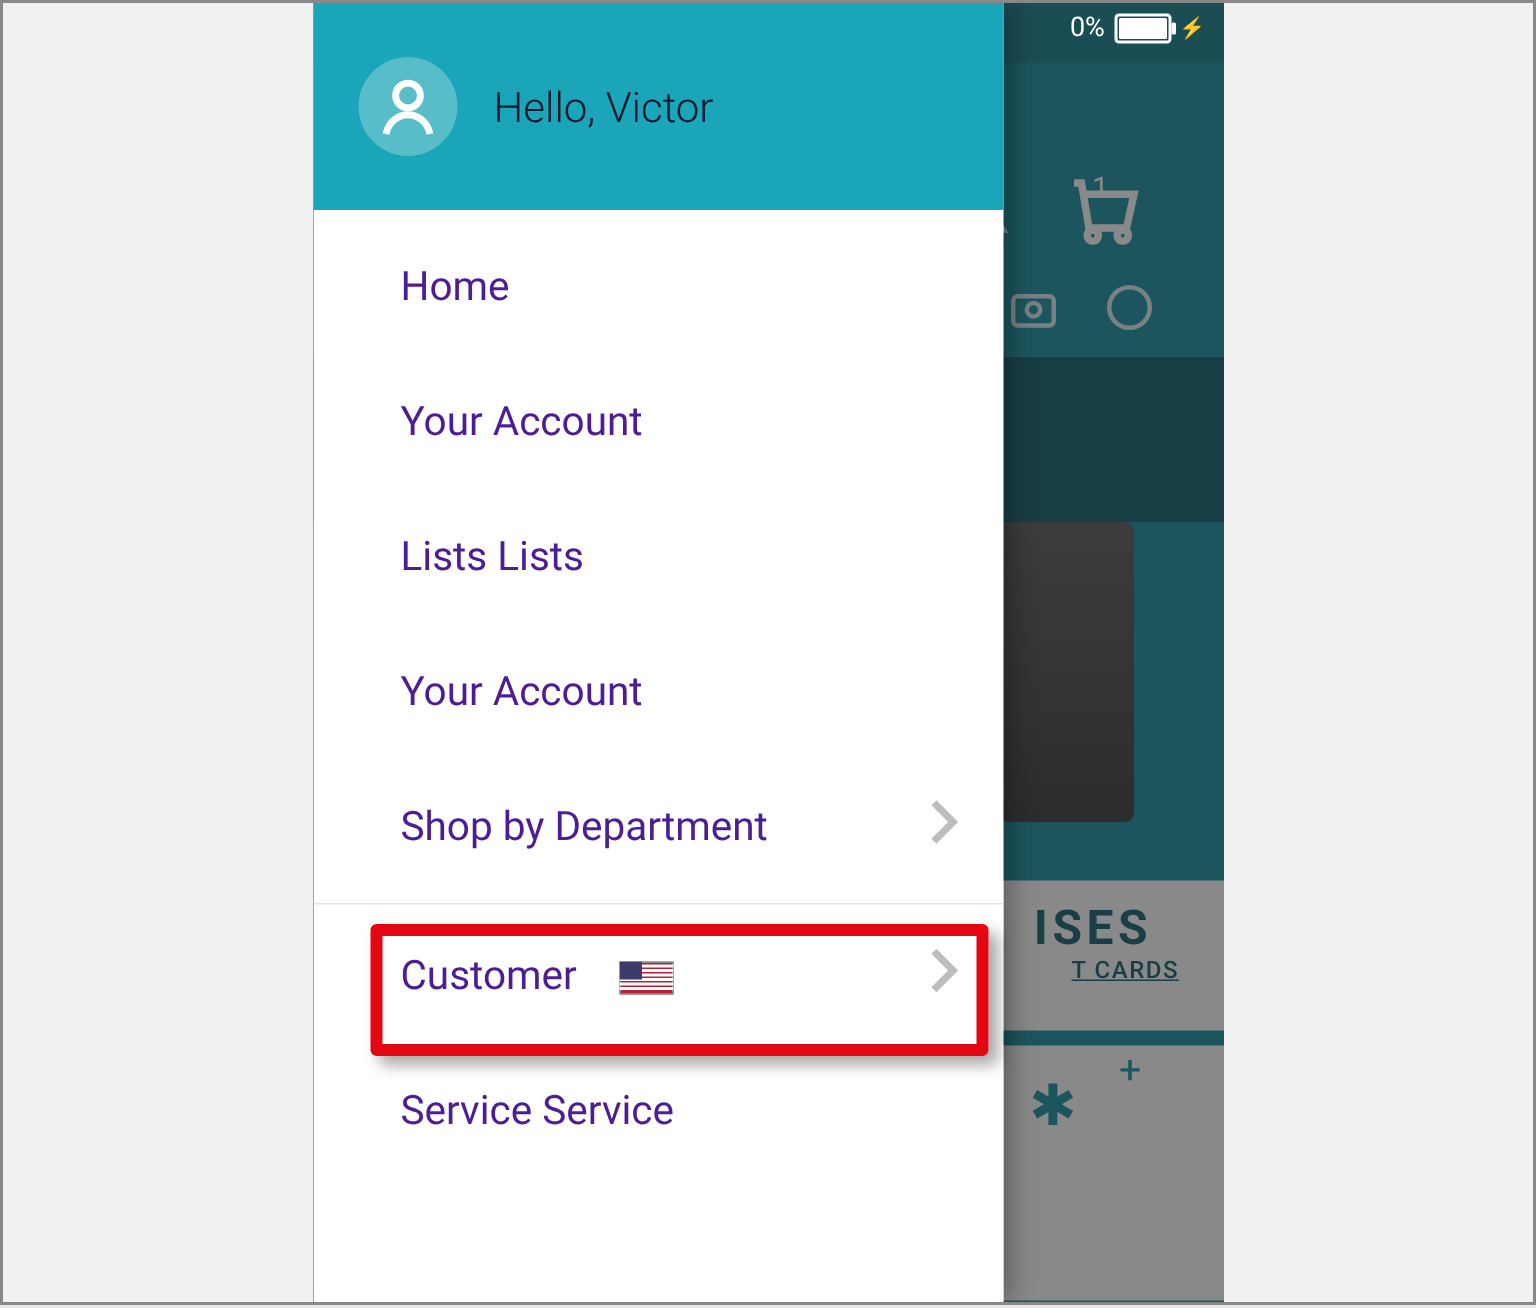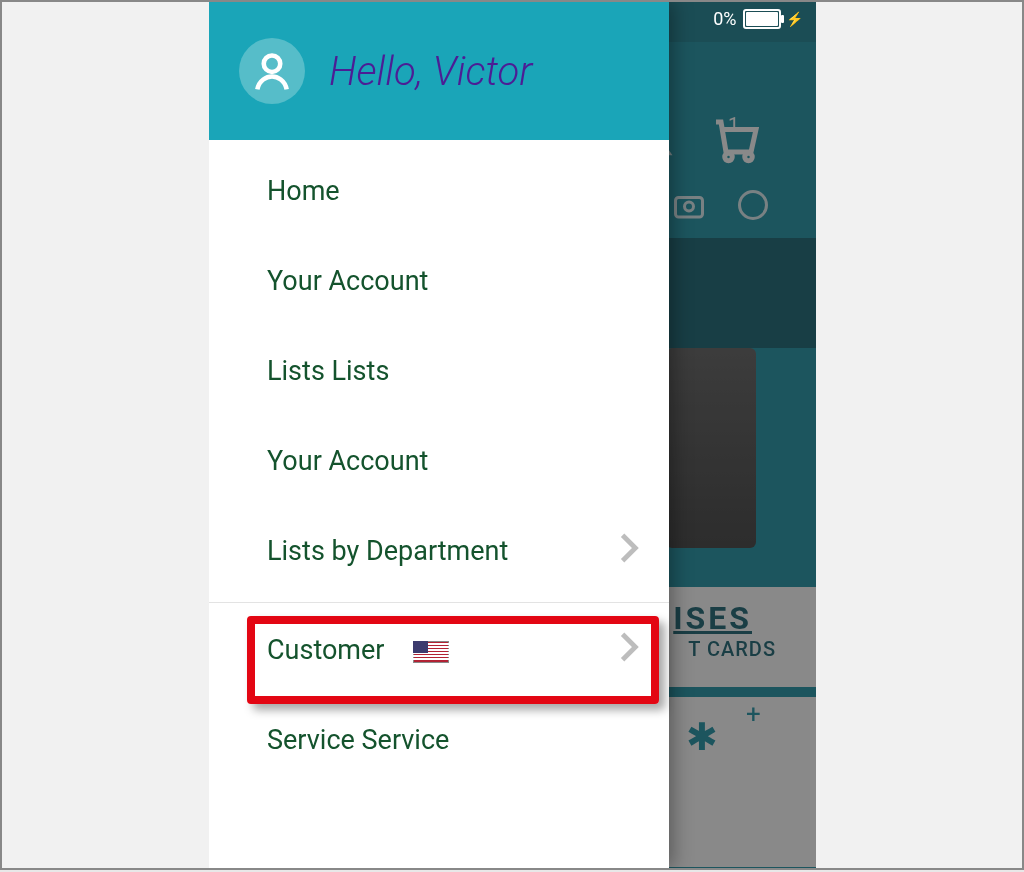--- a/index.html
+++ b/index.html
@@ -14,43 +14,43 @@
   .app-bell{position:absolute;top:120px;right:140px;color:#fff;font-size:40px;opacity:0.8;}
   .app-cart{position:absolute;top:105px;right:50px;color:#fff;}
   .app-cart svg{width:60px;height:60px;}
   .app-cart .count{position:absolute;top:6px;left:22px;font-size:20px;color:#fff;}
   .app-iconrow{position:absolute;top:185px;right:45px;color:#fff;display:flex;gap:28px;align-items:center;}
   .app-iconrow svg{width:36px;height:36px;opacity:0.85;}
   .hero{position:absolute;top:236px;left:0;right:0;height:110px;background:#065a68;color:#fff;font-size:30px;}
   .hero .b{position:absolute;right:150px;top:40px;}
   .product{position:absolute;top:346px;right:60px;width:90px;height:200px;background:linear-gradient(#555,#333);border-radius:6px;}
   .promo{position:absolute;top:585px;right:0;width:180px;height:100px;background:#fff;color:#0b5a69;}
-  .promo .t1{position:absolute;top:12px;right:64px;font-size:32px;font-weight:700;letter-spacing:3px;text-decoration:underline;}
-  .promo .t2{position:absolute;top:50px;right:40px;font-size:20px;font-weight:500;letter-spacing:1px;}
+  .promo .t1{position:absolute;top:12px;right:48px;font-size:32px;font-weight:700;letter-spacing:3px;}
+  .promo .t2{position:absolute;top:50px;right:30px;font-size:16px;font-weight:500;letter-spacing:1px;text-decoration:underline;}
   .snow{position:absolute;top:695px;right:0;width:180px;height:170px;background:#fff;}
   .snow span{position:absolute;color:#0e8ca1;font-size:38px;}
 
   
   .dimcover{position:absolute;top:0;bottom:0;left:460px;right:0;background:rgba(40,40,40,0.55);}
 
   
   .status{position:absolute;top:6px;right:12px;color:#fff;font-size:18px;display:flex;align-items:center;gap:6px;z-index:5;}
   .battery-shell{display:inline-block;width:34px;height:16px;border:2px solid #fff;border-radius:3px;position:relative;}
   .battery-shell::after{content:"";position:absolute;right:-5px;top:4px;width:3px;height:8px;background:#fff;border-radius:1px;}
   .battery-fill{position:absolute;inset:1px;background:#fff;border-radius:1px;}
 
   
   .drawer{position:absolute;left:0;top:0;width:460px;height:866px;background:#fff;box-shadow:4px 0 18px rgba(0,0,0,0.35);z-index:6;}
   .drawer-header{height:138px;background:#1aa5b8;display:flex;align-items:center;padding-left:30px;gap:24px;}
   .avatar{width:66px;height:66px;border-radius:50%;background:#56bdc9;display:flex;align-items:center;justify-content:center;}
   .avatar svg{width:44px;height:44px;}
-  .greeting{color:#4c1d95;font-style:italic;font-size:40px;font-weight:300;}
+  .greeting{color:#0f172a;font-size:28px;font-weight:300;}
 
   .menu{padding-top:6px;}
-  .item{position:relative;height:90px;display:flex;align-items:center;padding-left:58px;padding-right:30px;color:#14532d;font-size:27px;font-weight:400;}
+  .item{position:relative;height:90px;display:flex;align-items:center;padding-left:58px;padding-right:30px;color:#4c1d95;font-size:27px;font-weight:400;}
   .item .label{flex:1;}
   .chev{color:#bdbdbd;}
   .chev svg{width:20px;height:32px;}
 
   .divider{height:1px;background:#e3e3e3;margin-top:6px;}
 
   .flag{display:inline-block;width:36px;height:22px;margin-left:22px;vertical-align:middle;position:relative;background:#b22234;overflow:hidden;box-shadow:0 0 0 1px #888 inset;}
   .flag .stripe{position:absolute;left:0;right:0;height:1.7px;background:#fff;}
   .flag .canton{position:absolute;left:0;top:0;width:15px;height:12px;background:#3c3b6e;}
 
@@ -131,21 +131,21 @@
         <div class="item">
           <span class="label">Your Account</span>
         </div>
         <div class="item">
           <span class="label">Lists Lists</span>
         </div>
         <div class="item">
           <span class="label">Your Account</span>
         </div>
         <div class="item">
-          <span class="label">Lists by Department</span>
+          <span class="label">Shop by Department</span>
           <span class="chev"><svg viewBox="0 0 12 20" fill="none" stroke="#bdbdbd" stroke-width="3">
                 <path d="M2 2l8 8-8 8"></path>
               </svg></span>
         </div>
       </div>
 
       <div class="divider"></div>
 
       <div class="menu" style="padding-top:2px;">
         <div class="item" id="settings-item">

